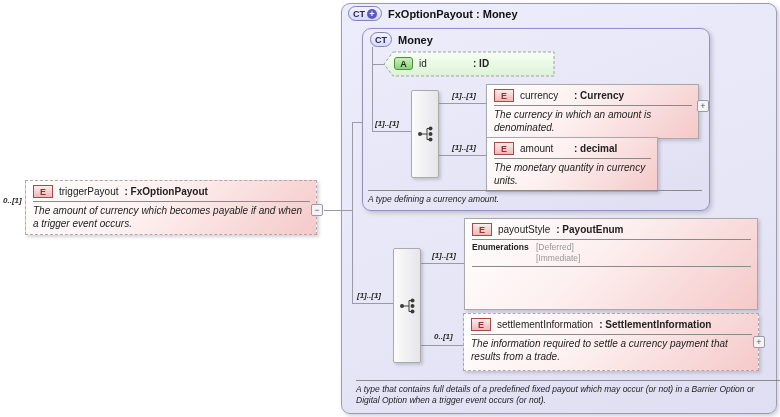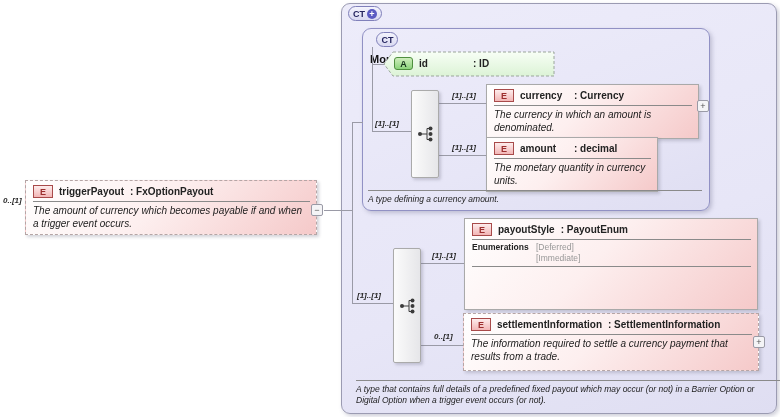--- a/index.html
+++ b/index.html
@@ -8,21 +8,21 @@
     position:relative; width:780px; height:417px; overflow:hidden;
     font-family:"Liberation Sans", sans-serif; color:#1a1a1a;
   }
   
   .ctbox {
     position:absolute; border:1px solid #9b9bb2; border-radius:9px;
     background:linear-gradient(160deg,#edecfa 0%,#e7e6f7 60%,#dfdef2 100%);
     box-shadow:2px 2px 4px rgba(110,110,140,.35);
   }
   .ctbox.inner { border-color:#9191c4; }
-  .ct-header { position:absolute; display:flex; align-items:center; gap:6px;flex-direction:column; }
+  .ct-header { position:absolute; display:flex; align-items:center; gap:6px; }
   .ct-title { font-size:11px; font-weight:bold; color:#111; }
   .badge-ct {
     display:inline-flex; align-items:center; height:15px; padding:0 4px;
     border:1px solid #8080ba; border-radius:8px; background:linear-gradient(#f4f4fd,#d9d9f1);
     font-size:9px; font-weight:bold; color:#24245e;
   }
   .badge-ct .plus-circle {
     width:10px; height:10px; margin-left:2px; border-radius:50%;
     background:#5a5ac2; color:#fff; font-size:9px; line-height:10px; text-align:center; font-weight:bold;
   }
@@ -38,21 +38,21 @@
   .badge-e {
     flex:0 0 auto; width:20px; height:13px; display:flex; align-items:center; justify-content:center;
     border:1px solid #a84a4a; background:linear-gradient(#fdecec,#f2b6b6);
     color:#9c2f2f; font-size:9px; font-weight:bold;
   }
   .badge-a {
     flex:0 0 auto; width:19px; height:13px; display:flex; align-items:center; justify-content:center;
     border:1px solid #4e8f3e; border-radius:3px; background:linear-gradient(#cfeebd,#8bd37b);
     color:#14321a; font-size:9px; font-weight:bold;
   }
-  .el-name { font-weight:bold; color:#222; white-space:nowrap; }
+  .el-name { font-weight:normal; color:#222; white-space:nowrap; }
   .el-name.col { display:inline-block; min-width:48px; }
   .el-type { font-weight:bold; color:#222; white-space:nowrap; }
   .sep { border-top:1px solid #8a8a8a; margin:3px 0 2px; }
   .anno { font-style:italic; font-size:10px; color:#1c1c1c; line-height:1.3; }
   .enum-row { display:flex; font-size:8.5px; line-height:1.25; margin-top:1px; }
   .enum-label { font-weight:bold; width:64px; color:#222; }
   .enum-vals { color:#979797; }
   
   .card { position:absolute; font-size:8px; font-style:italic; font-weight:bold; color:#2a2a2a; white-space:nowrap; }
   .line { position:absolute; background:#9a9aa6; }
@@ -76,20 +76,21 @@
 <body>
 
 <div id="stage">
 
   <div class="ctbox" style="left:341px;top:3px;width:436px;height:411px;"></div>
   <div class="ct-header" style="left:348px;top:6px;">
     <span class="badge-ct">
       <span>CT</span>
         <span class="plus-circle">+</span>
     </span>
+    <span class="ct-title">FxOptionPayout : Money</span>
   </div>
 
   <div class="ctbox inner" style="left:362px;top:28px;width:348px;height:183px;"></div>
   <div class="ct-header" style="left:370px;top:32px;">
     <span class="badge-ct">CT</span>
     <span class="ct-title">Money</span>
   </div>
 
   <div class="line v" style="left:352px;top:122px;height:182px;"></div>
   <div class="line h" style="left:352px;top:122px;width:11px;"></div>

